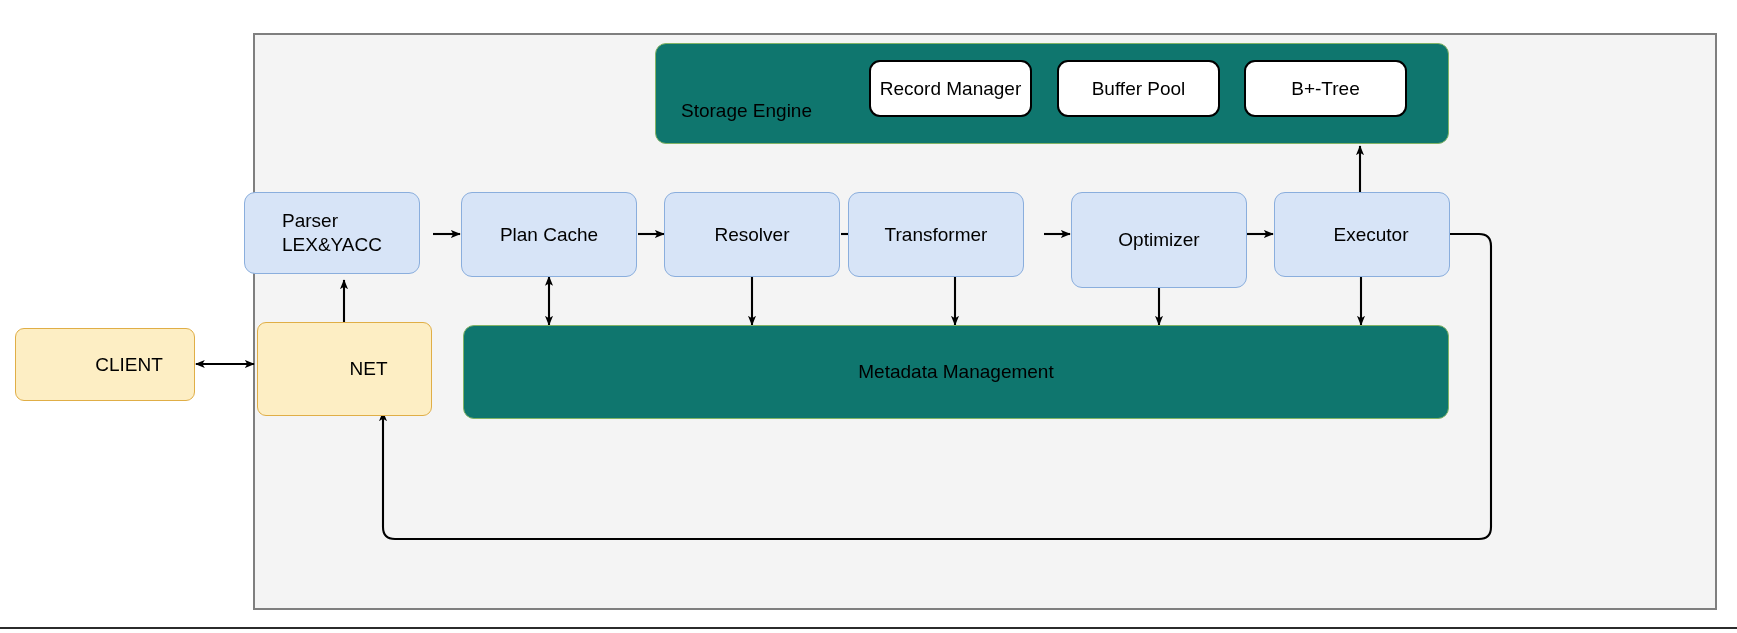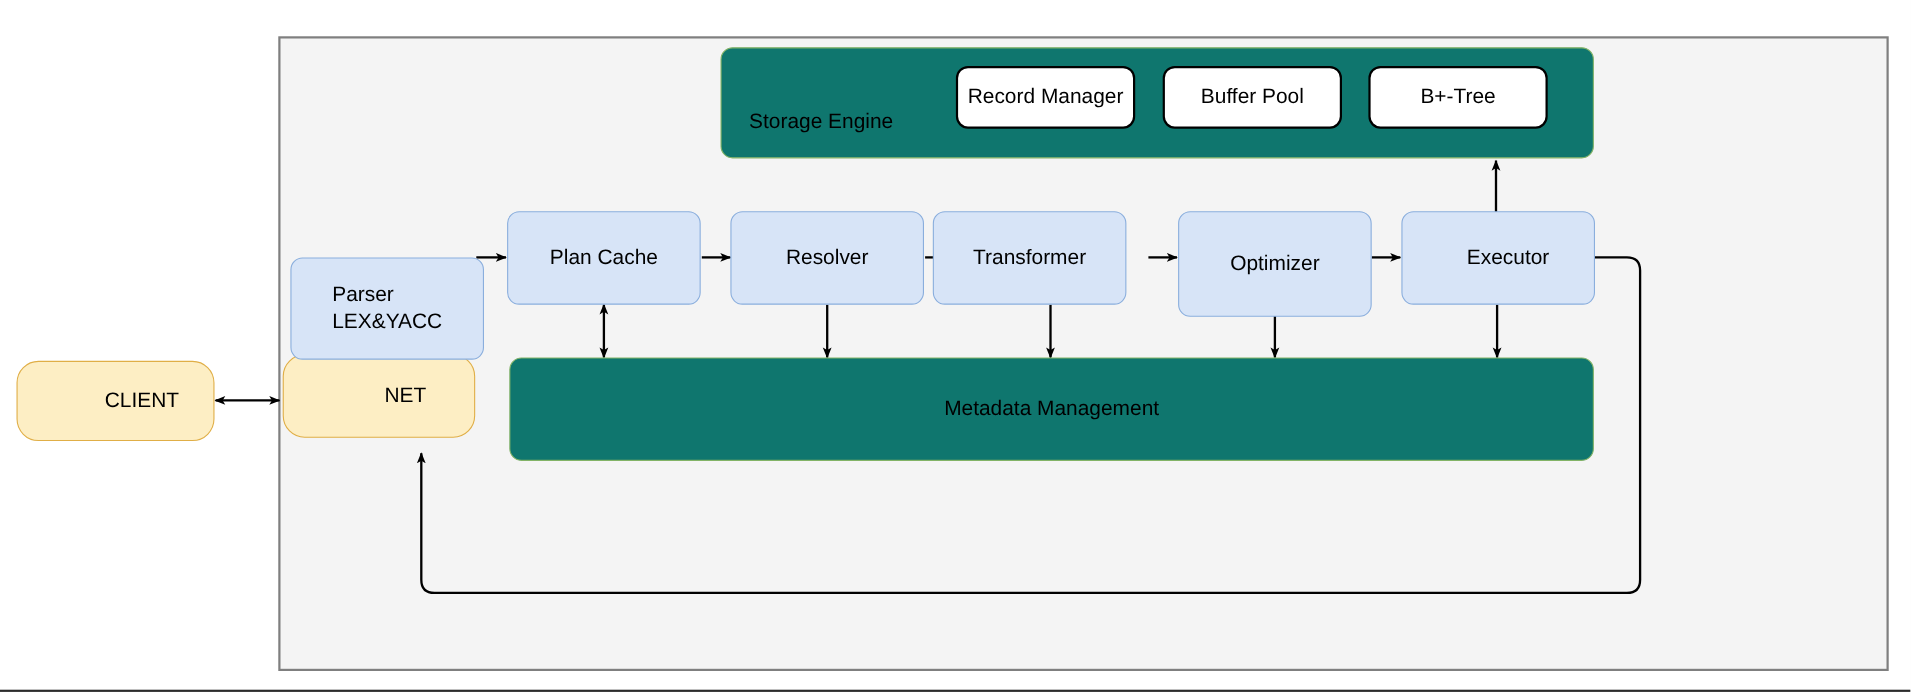--- a/index.html
+++ b/index.html
@@ -53,21 +53,21 @@
   }
 
   .node.blue {
     background: #d7e4f7;
     border: 1.6px solid #8aaedd;
     border-radius: 11px;
   }
   .node.yellow {
     background: #fdeec4;
     border: 1.6px solid #e0ae46;
-    border-radius: 20px;
+    border-radius: 9px;
     padding-left: 48px;
   }
   .node.green {
     background: #0f766e;
     border: 1.6px solid #82b366;
     border-radius: 11px;
   }
   .node.white {
     background: #ffffff;
     border: 2.2px solid #000000;
@@ -130,30 +130,30 @@
       <line x1="1159" y1="277" x2="1159" y2="325" marker-end="url(#ah)"></line>
       <line x1="1361" y1="277" x2="1361" y2="325" marker-end="url(#ah)"></line>
 
       <path d="M1450,234 L1479,234 Q1491,234 1491,246 L1491,527 Q1491,539 1479,539
                L395,539 Q383,539 383,527 L383,412" marker-end="url(#ah)"></path>
     </g>
   </svg>
 
   <div class="node yellow" style="left:15px; top:328px; width:180px; height:73px;">CLIENT</div>
 
-  <div class="node yellow" style="left:257px; top:322px; width:175px; height:76px;">NET</div>
+  <div class="node yellow" style="left:257px; top:322px; width:175px; height:94px;">NET</div>
 
   <div class="node green" style="left:655px; top:43px; width:794px; height:101px; justify-content:flex-start;"></div>
   <div class="group-label" style="left:681px; top:56px;margin-top:44px;">Storage Engine</div>
 
   <div class="node white" style="left:869px; top:60px; width:163px; height:57px;">Record Manager</div>
   <div class="node white" style="left:1057px; top:60px; width:163px; height:57px;">Buffer Pool</div>
   <div class="node white" style="left:1244px; top:60px; width:163px; height:57px;">B+-Tree</div>
 
-  <div class="node blue" style="left:264px; top:192px; width:176px; height:93px;margin-top:42px;">Parser
+  <div class="node blue" style="left:244px; top:192px; width:176px; height:82px;">Parser
 LEX&amp;YACC</div>
   <div class="node blue" style="left:461px; top:192px; width:176px; height:85px;">Plan Cache</div>
   <div class="node blue" style="left:664px; top:192px; width:176px; height:85px;">Resolver</div>
   <div class="node blue" style="left:848px; top:192px; width:176px; height:85px;">Transformer</div>
   <div class="node blue" style="left:1071px; top:192px; width:176px; height:96px;">Optimizer</div>
   <div class="node blue" style="left:1274px; top:192px; width:176px; height:85px;padding-left:18px;">Executor</div>
 
   <div class="node green" style="left:463px; top:325px; width:986px; height:94px;">Metadata Management</div>
 
   <div class="bottom-rule"></div>

